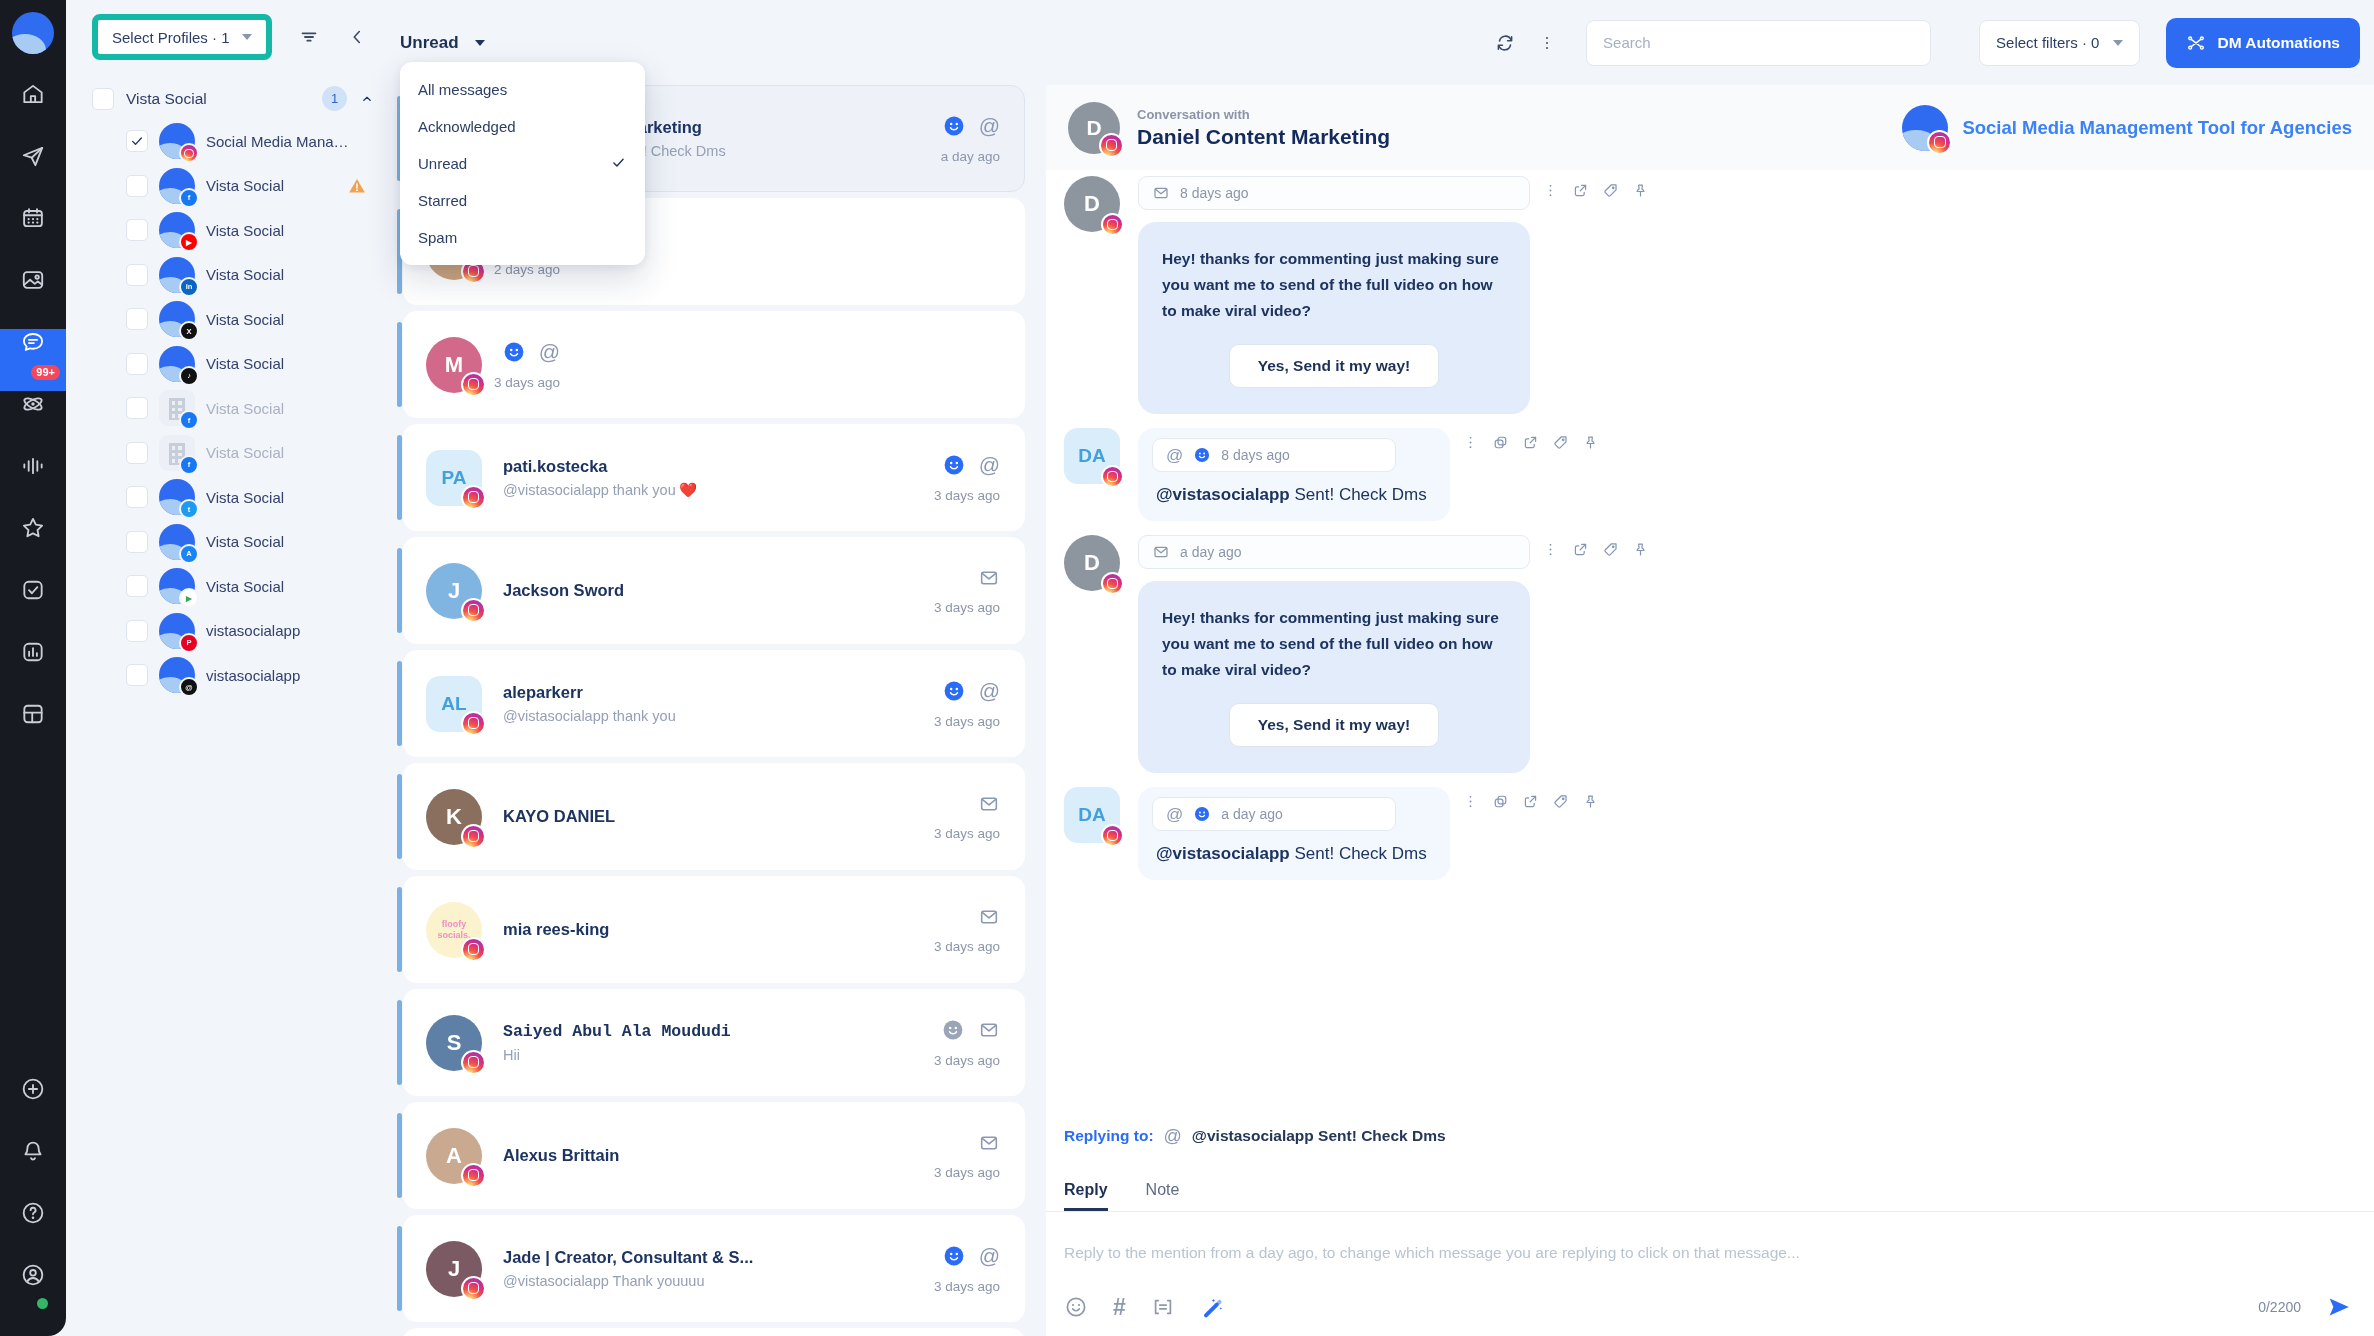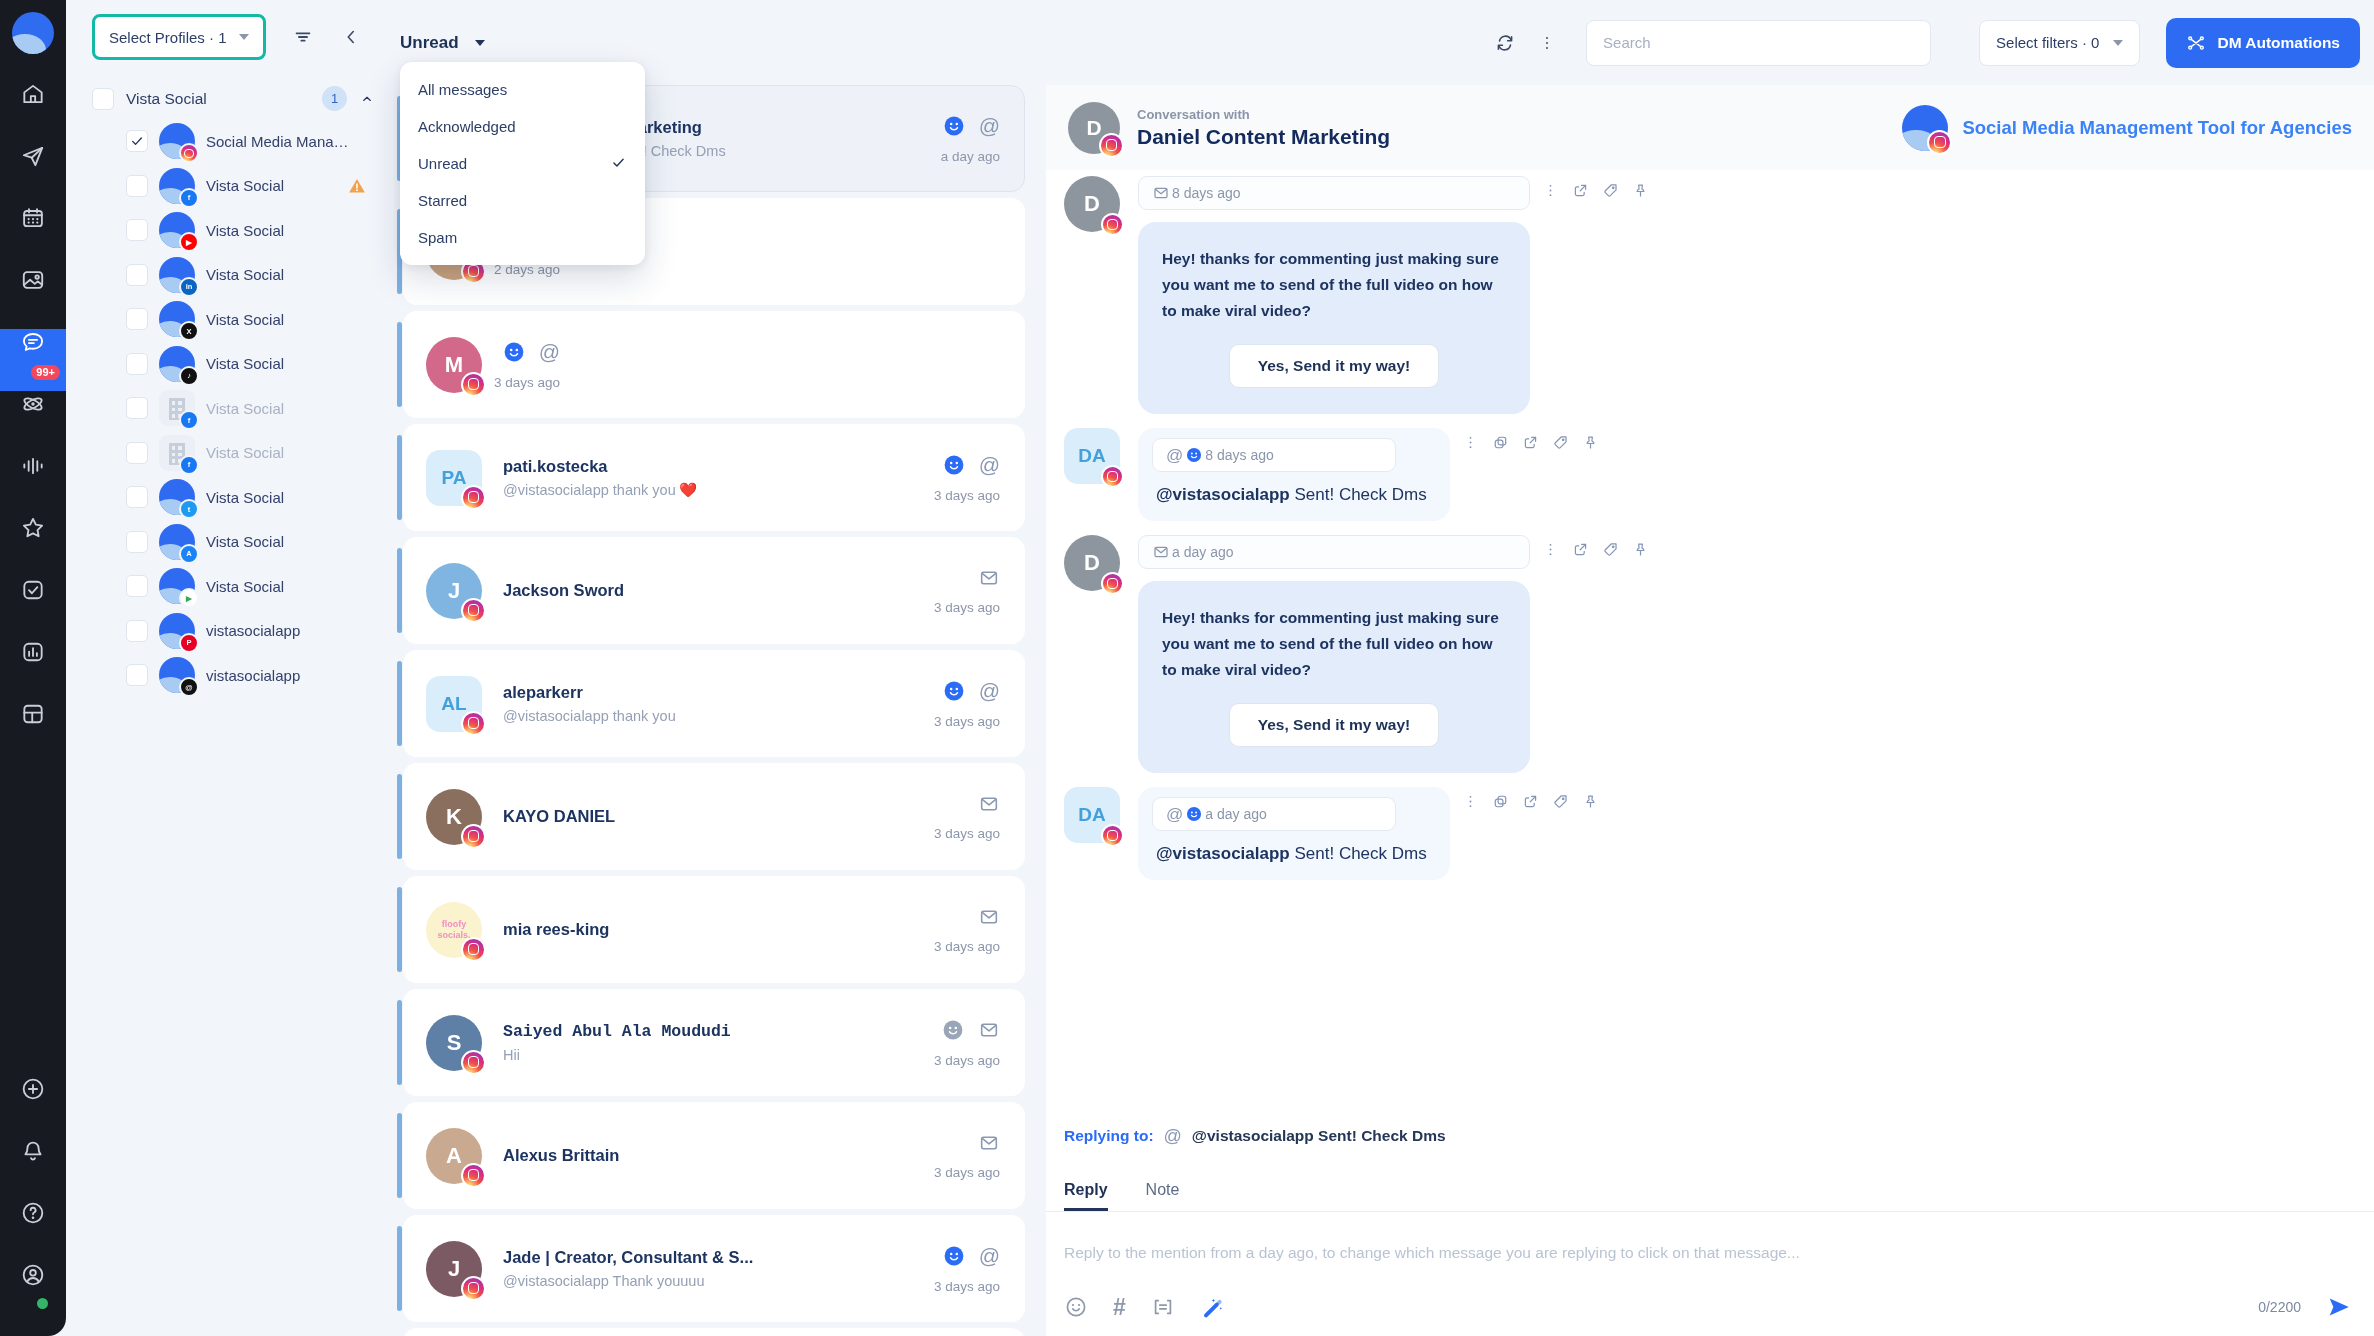--- a/index.html
+++ b/index.html
@@ -43,21 +43,21 @@
   .bdg.ig{background:radial-gradient(circle at 28% 105%,#fed373 10%,#f15245 42%,#d92e7f 65%,#9b36b7 92%)}
   .bdg.ig:after{content:"";width:46%;height:46%;border:1.6px solid #fff;border-radius:4px}
   .bdg.fb{background:#1877f2}.bdg.yt{background:#ff0000}.bdg.li{background:#0a66c2}
   .bdg.x,.bdg.tt,.bdg.th{background:#111}.bdg.tw{background:#1d9bf0}.bdg.as{background:#1a83f7}
   .bdg.pi{background:#e60023}.bdg.gp{background:#fff}.bdg.gp b{color:#34a853}
   .bdg.ga{background:#fff}.gabar{width:8px;height:7px;background:repeating-linear-gradient(90deg,#f5a623 0 2px,transparent 2px 3.6px)}
 
   
   .profiles{width:329px;flex-shrink:0;padding:14px 0 0 26px;box-sizing:border-box}
   .pf-head{display:flex;align-items:center;gap:26px}
-  .select-btn{background:#fff;border:3px solid #14b8a6;border-radius:8px;height:46px;display:flex;align-items:center;gap:12px;padding:0 14px;color:#2c3e66;font-size:15px;font-family:inherit;cursor:pointer}
+  .select-btn{background:#fff;border:6px solid #14b8a6;border-radius:8px;height:46px;display:flex;align-items:center;gap:12px;padding:0 14px;color:#2c3e66;font-size:15px;font-family:inherit;cursor:pointer}
   .hicon{color:#3c4a63;display:inline-flex;cursor:pointer}
   .group-row{margin-top:26px;display:flex;align-items:center;gap:12px;padding-right:20px}
   .cb{width:20px;height:20px;border:1.5px solid #dfe5ee;border-radius:5px;background:#fff;flex-shrink:0;display:flex;align-items:center;justify-content:center;color:#22345c}
   .group-label{font-size:15.5px;color:#2c3e66;flex:1}
   .count-badge{width:25px;height:25px;border-radius:50%;background:#cfe2f8;color:#3763c9;font-size:13px;display:flex;align-items:center;justify-content:center}
   .chev{color:#22345c}
   .profile-list{margin-top:8px}
   .profile-item{display:flex;align-items:center;gap:11px;height:44.5px;padding-left:34px;cursor:pointer}
   .profile-item .av{width:36px;height:36px}
   .profile-item .bdg{border-color:#f2f5fa}
@@ -107,21 +107,21 @@
   .ch-name{font-size:21px;font-weight:700;color:#14295c;margin-top:3px}
   .ch-right{margin-left:auto;display:flex;align-items:center;gap:14px}
   .ch-right .av{width:46px;height:46px}
   .acct{font-size:18.5px;font-weight:700;color:#3b82f6}
 
   .thread{flex:1;padding:6px 0 0 18px;overflow:hidden}
   .msg{display:flex;margin-bottom:14px;align-items:flex-start}
   .msg .av{width:56px;height:56px;margin-right:18px}
   .msg .bdg{width:19px;height:19px}
   .m-body{width:392px;box-sizing:border-box}
-  .m-pill{height:34px;border:1px solid #e5eaf2;background:#fcfdfe;border-radius:9px;display:flex;align-items:center;gap:2px;padding:0 13px;color:#8b96ab;font-size:14px;box-sizing:border-box}
+  .m-pill{height:34px;border:1px solid #e5eaf2;background:#fcfdfe;border-radius:9px;display:flex;align-items:center;gap:10px;padding:0 13px;color:#8b96ab;font-size:14px;box-sizing:border-box}
   .m-pill .chic{font-size:17px}
   .msg.in .m-bubble{margin-top:12px;background:#e3ecfb;border-radius:18px;padding:24px;color:#1d3461;font-size:15.5px;font-weight:600;line-height:1.68}
   .m-btn{margin:20px auto 2px;width:208px;height:42px;background:#fff;border:1px solid #dfe5ef;border-radius:10px;display:flex;align-items:center;justify-content:center;font-size:15.5px;font-weight:700;color:#1d3157;cursor:pointer}
   .msg.out .m-body{width:312px;background:#f3f8fe;border-radius:16px;padding:10px 14px 16px;box-sizing:border-box}
   .msg.out .m-pill{width:244px;background:#fff}
   .m-text{margin:13px 4px 0;font-size:17px;color:#1d3461}
   .m-text b{font-weight:600}
   .m-actions{display:flex;gap:13px;margin:6px 0 0 12px;color:#8494b5;align-items:center}
   .m-actions .ic{cursor:pointer}
 

